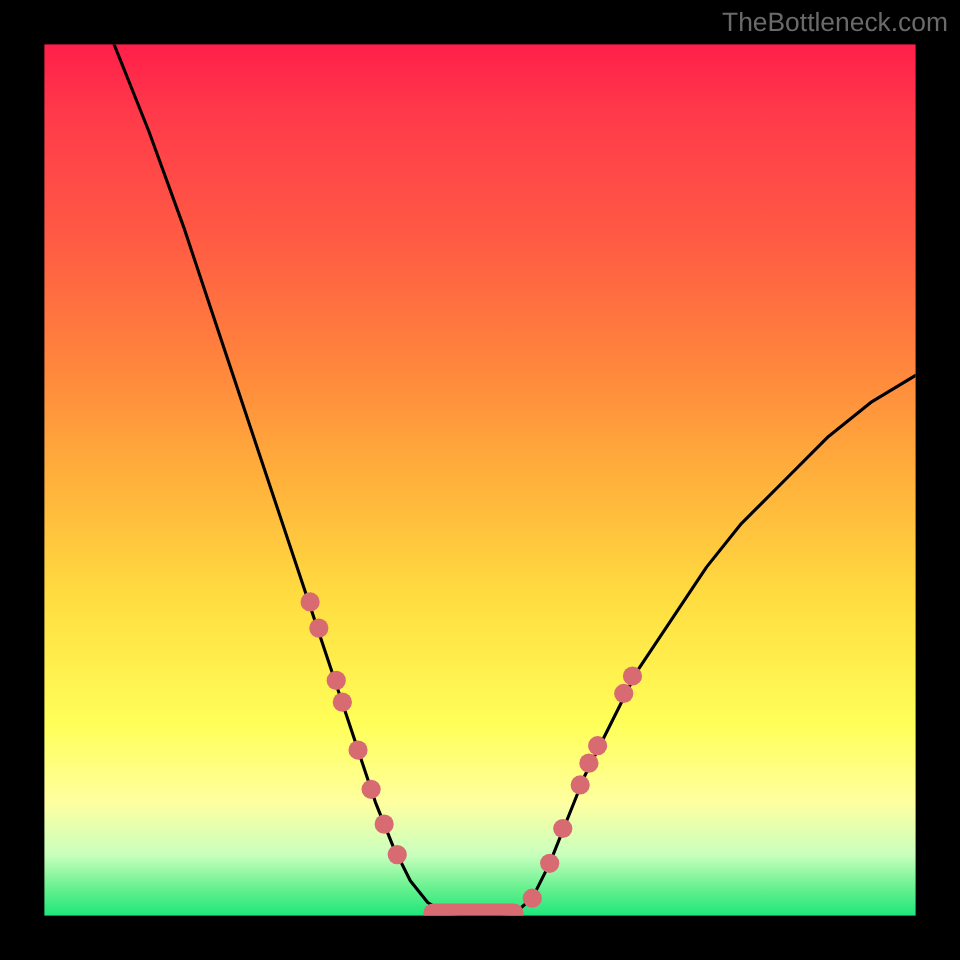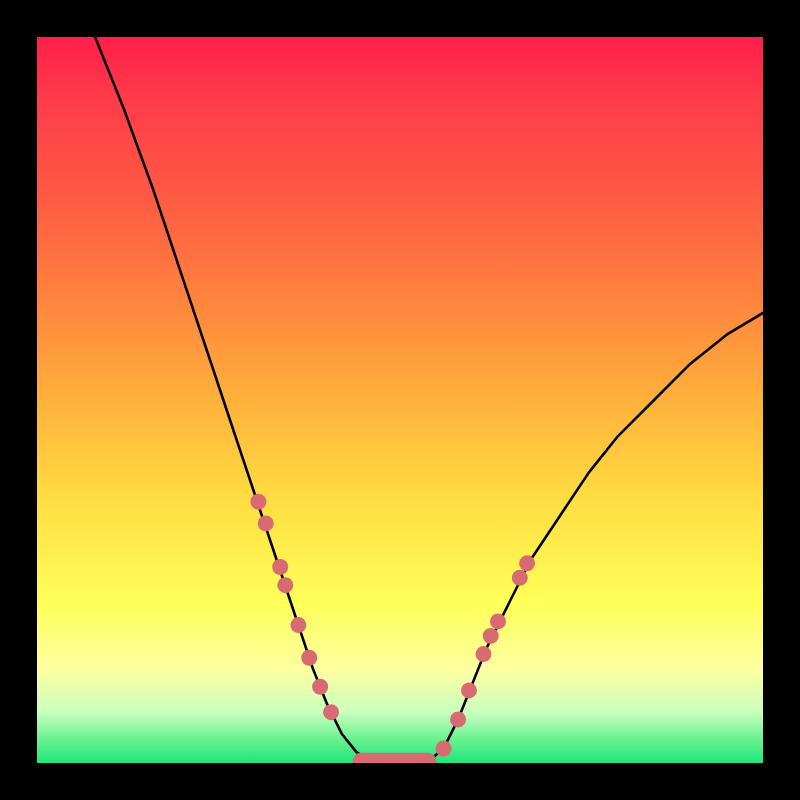--- a/index.html
+++ b/index.html
@@ -52,20 +52,21 @@
     left: 0;
     top: 0;
     width: 726px;
     height: 726px;
   }
 </style>
 </head>
 <body>
 
 <div class="frame">
+  <div class="watermark">TheBottleneck.com</div>
   <div class="plot">
     <svg class="curve" viewBox="0 0 726 726" preserveAspectRatio="none">
       <g id="curve-group">
           <path d="M 58.08 0.00 L 87.12 72.60 L 116.16 152.46 L 145.20 239.58 L 159.72 283.14 L 174.24 326.70 L 188.76 370.26 L 203.28 413.82 L 217.80 457.38 L 232.32 500.94 L 246.84 544.50 L 261.36 588.06 L 275.88 631.62 L 290.40 667.92 L 304.92 696.96 L 319.44 715.11 L 333.96 723.82 L 333.96 723.82 L 348.48 725.27 L 363.00 725.27 L 377.52 725.27 L 392.04 723.82 L 392.04 723.82 L 406.56 711.48 L 421.08 682.44 L 435.60 646.14 L 450.12 609.84 L 471.90 566.28 L 493.68 522.72 L 522.72 479.16 L 551.76 435.60 L 580.80 399.30 L 617.10 363.00 L 653.40 326.70 L 689.70 297.66 L 726.00 275.88" fill="none" stroke="#000000" stroke-width="2.6" stroke-linecap="round" stroke-linejoin="round"></path>
         </g>
       <g id="dots-group">
           <circle cx="221.43" cy="464.64" r="8" fill="#d86a72"></circle>
           <circle cx="228.69" cy="486.42" r="8" fill="#d86a72"></circle>
           <circle cx="243.21" cy="529.98" r="8" fill="#d86a72"></circle>
           <circle cx="248.29" cy="548.13" r="8" fill="#d86a72"></circle>

